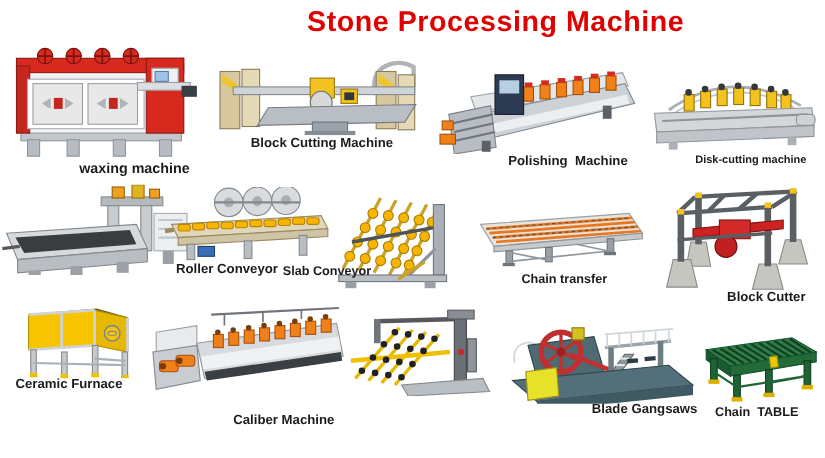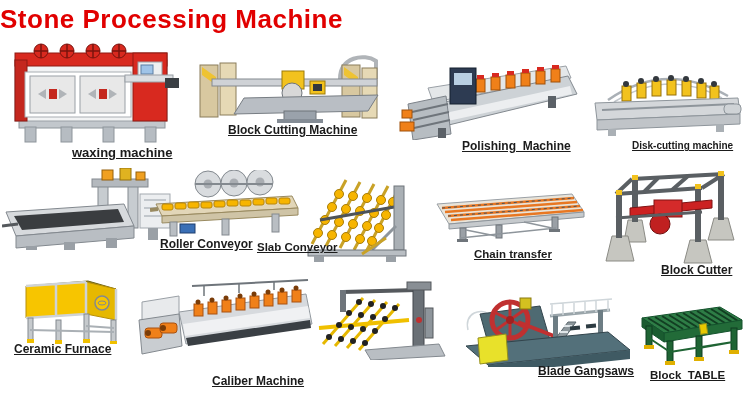--- a/index.html
+++ b/index.html
@@ -1,27 +1,27 @@
 <!DOCTYPE html>
 <html><head>
 <meta charset="utf-8">
 <style>
   html,body{margin:0;padding:0;background:#fff;}
   .canvas{
     position:relative;width:750px;height:416px;background:#ffffff;
     font-family:"Liberation Sans",sans-serif;overflow:hidden;
   }
   .title{
-    position:absolute;left:0;top:4px;width:622px;text-align:left;
+    position:absolute;left:0;top:4px;width:622px;text-align:right;
     font-size:26px;font-weight:bold;letter-spacing:0.5px;color:#e10000;margin:0;
   }
   .art{position:absolute;}
   .art svg{display:block;width:100%;height:100%;}
   .lbl{
-    position:absolute;font-weight:bold;color:#1b1b1b;white-space:pre;line-height:1;text-decoration:underline;
+    position:absolute;font-weight:bold;color:#1b1b1b;white-space:pre;line-height:1;
   }
   .fs13{font-size:13px;text-align:center;} .fs12{font-size:12px;} .fs11{font-size:11.5px;} .fs9{font-size:10px;}
 </style>
 </head>
 <body>
 
 <div class="canvas">
 
   <h1 class="title" style="color: rgb(225, 0, 0);">Stone Processing Machine</h1>
 
@@ -449,15 +449,15 @@
       <path d="M15 40 L36 54 M36 54 L99 44 M65 50 L99 44" stroke="#1f6434" stroke-width="2" fill="none"></path>
       <g fill="#e0b000">
         <rect x="31" y="63" width="10" height="4"></rect>
           <rect x="95" y="52" width="10" height="4"></rect>
         <rect x="60" y="59" width="10" height="4"></rect>
           <rect x="10" y="47" width="10" height="4"></rect>
       </g>
       <rect x="66" y="26" width="7" height="10" fill="#e8c800" stroke="#96901a" transform="rotate(-8 69 31)"></rect>
     </svg>
   </div>
-  <div class="lbl fs11" style="left:650px;top:370px">Block  TABLE</div>
+  <div class="lbl fs11" style="left:650px;top:370px">Chain  TABLE</div>
 
 </div>
 
 </body></html>

